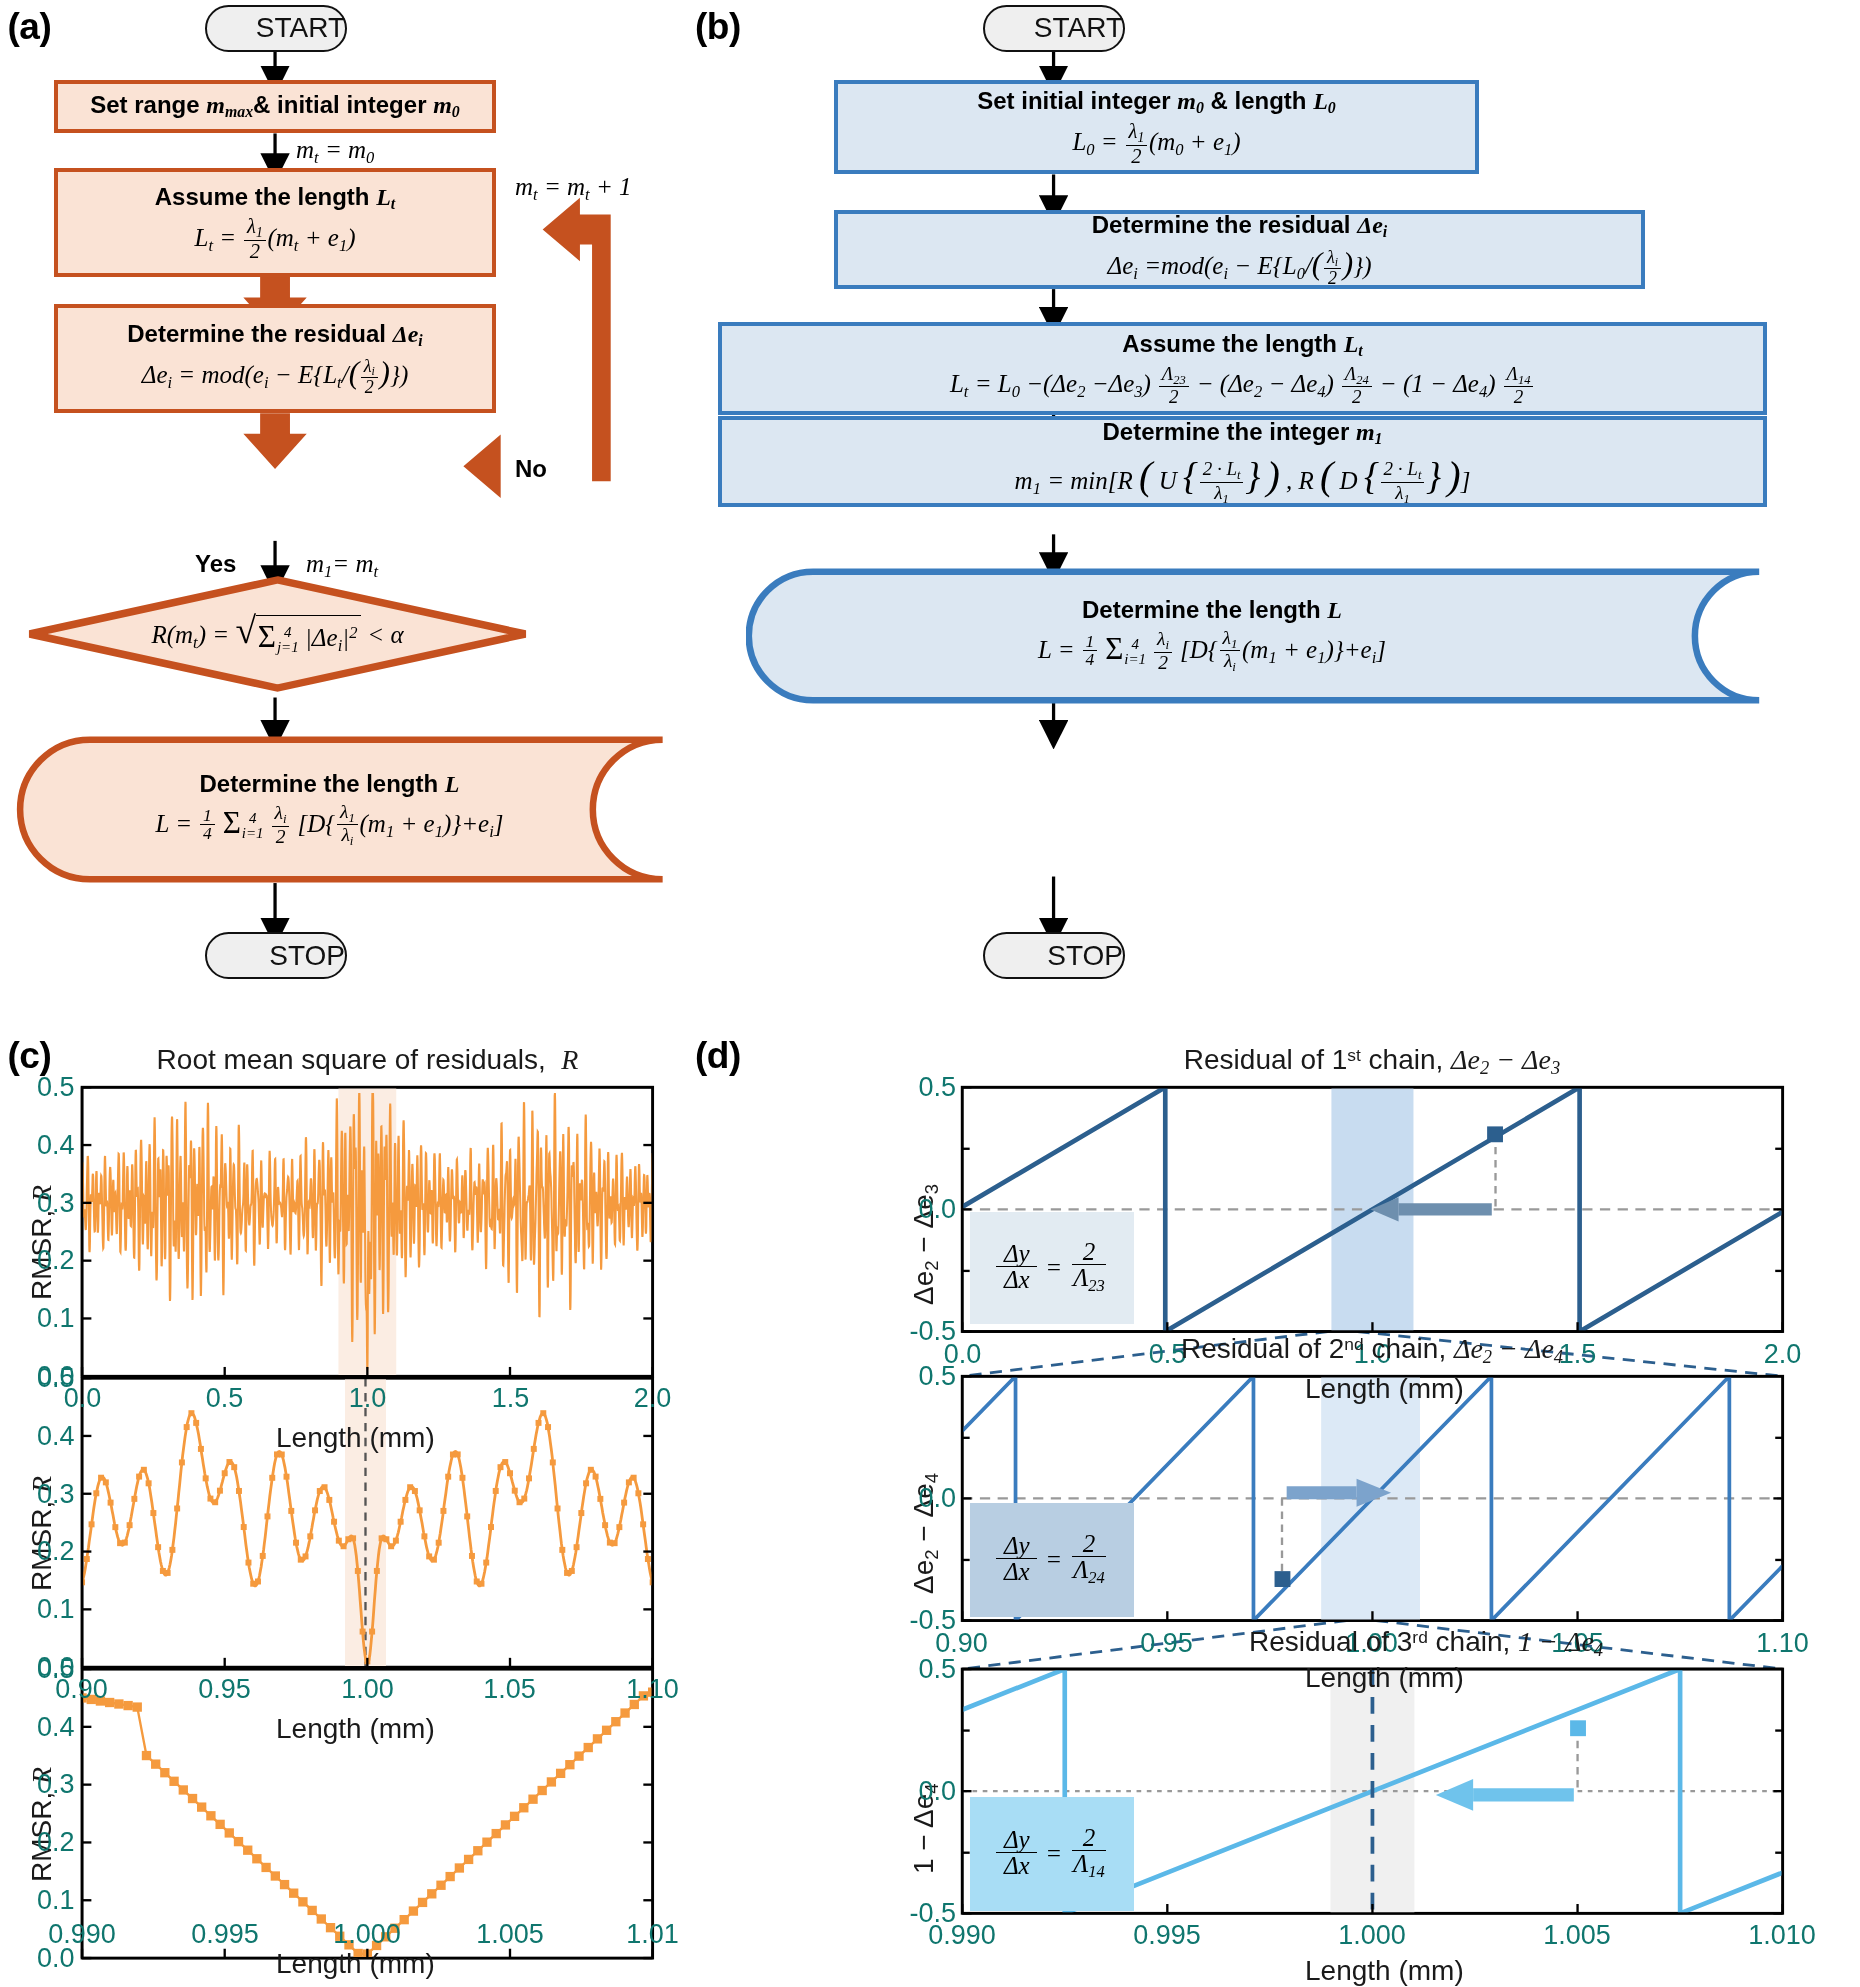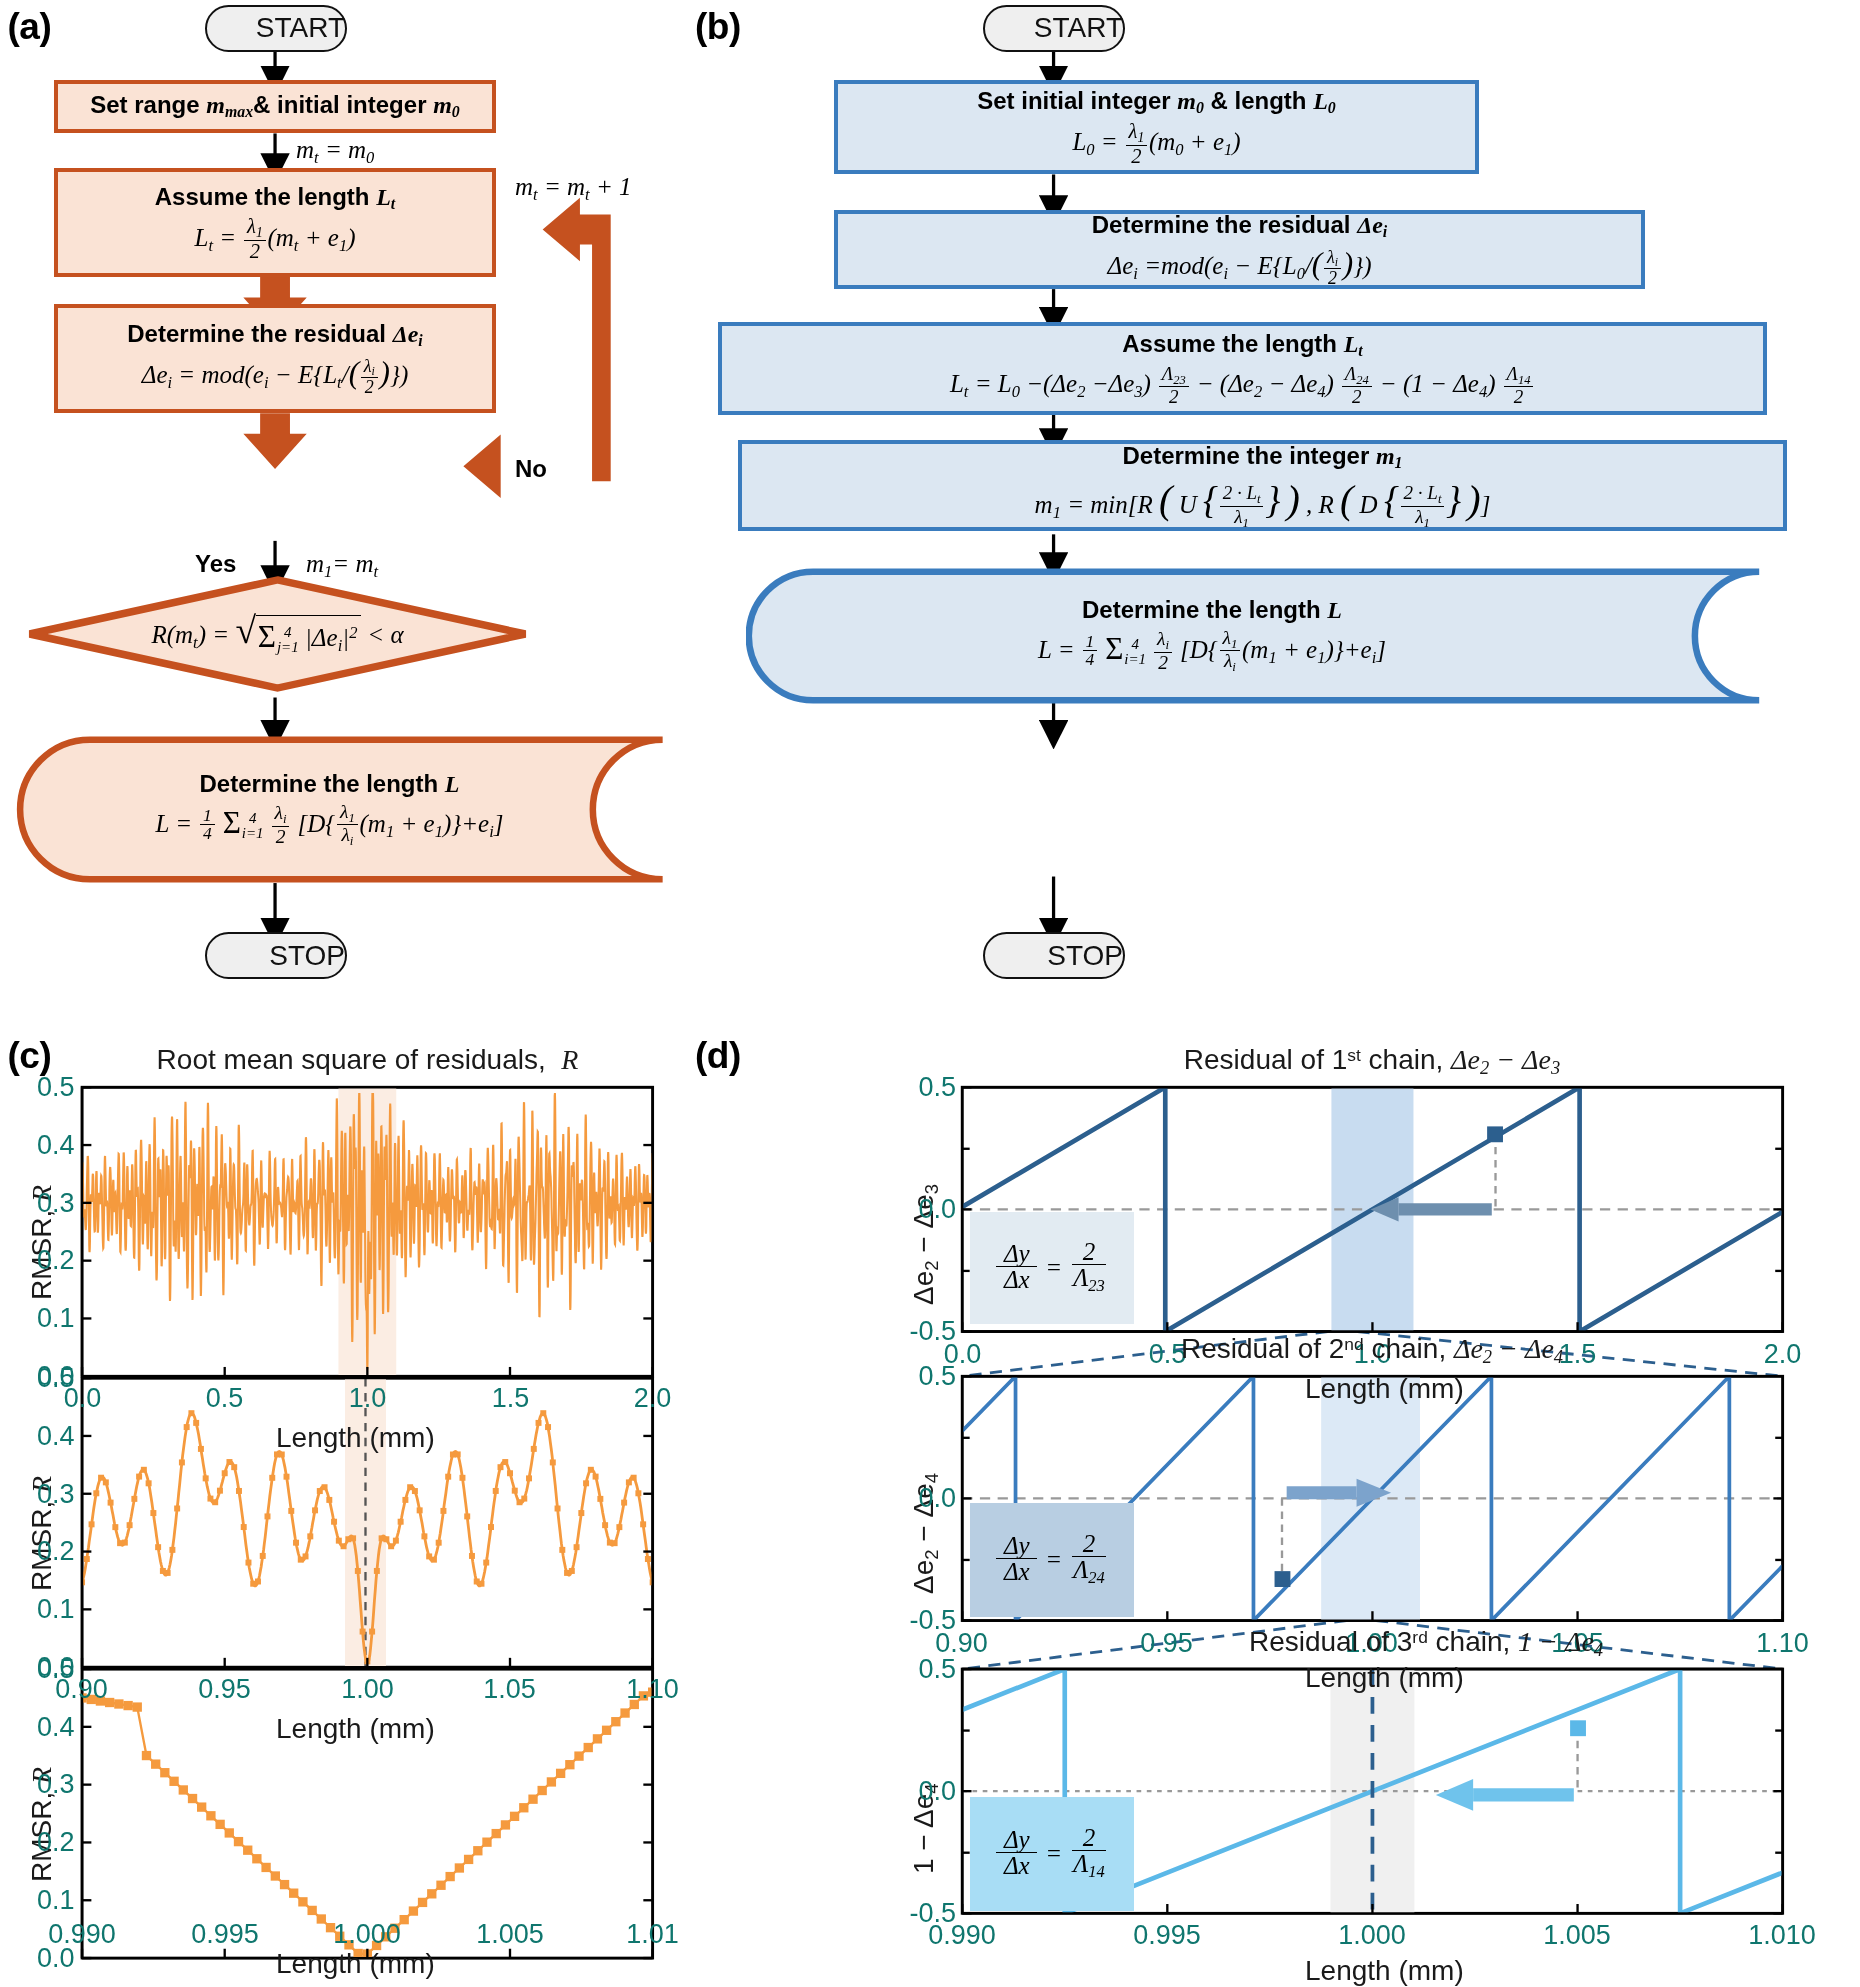--- a/index.html
+++ b/index.html
@@ -756,21 +756,21 @@
       </span> − (Δe<sub>2</sub> − Δe<sub>4</sub>) <span class="frac" style="font-size:0.76em;">
         <span class="num">Λ<sub>24</sub></span>
         <span class="den">2</span>
       </span> − (1 − Δe<sub>4</sub>) <span class="frac" style="font-size:0.76em;">
         <span class="num">Λ<sub>14</sub></span>
         <span class="den">2</span>
       </span>
   </div>
 </div>
 
-<div class="flow-node proc-b" style="left:718px; top:440px; width:1049px; height:91px;margin-left:20px;">
+<div class="flow-node proc-b" style="left:718px; top:416px; width:1049px; height:91px;">
   <div class="node-title">Determine the integer <span class="it">m<sub>1</sub></span></div>
   <div class="node-formula" style="font-size:25px;">
     m<sub>1</sub> = min[R <span style="font-size:1.6em;">(</span> U <span style="font-size:1.5em;">{</span><span class="frac" style="font-size:0.76em;">
         <span class="num">2 · L<sub>t</sub></span>
         <span class="den">λ<sub>1</sub></span>
       </span><span style="font-size:1.5em;">}</span> <span style="font-size:1.6em;">)</span> , R <span style="font-size:1.6em;">(</span> D <span style="font-size:1.5em;">{</span><span class="frac" style="font-size:0.76em;">
         <span class="num">2 · L<sub>t</sub></span>
         <span class="den">λ<sub>1</sub></span>
       </span><span style="font-size:1.5em;">}</span> <span style="font-size:1.6em;">)</span>]
   </div>

